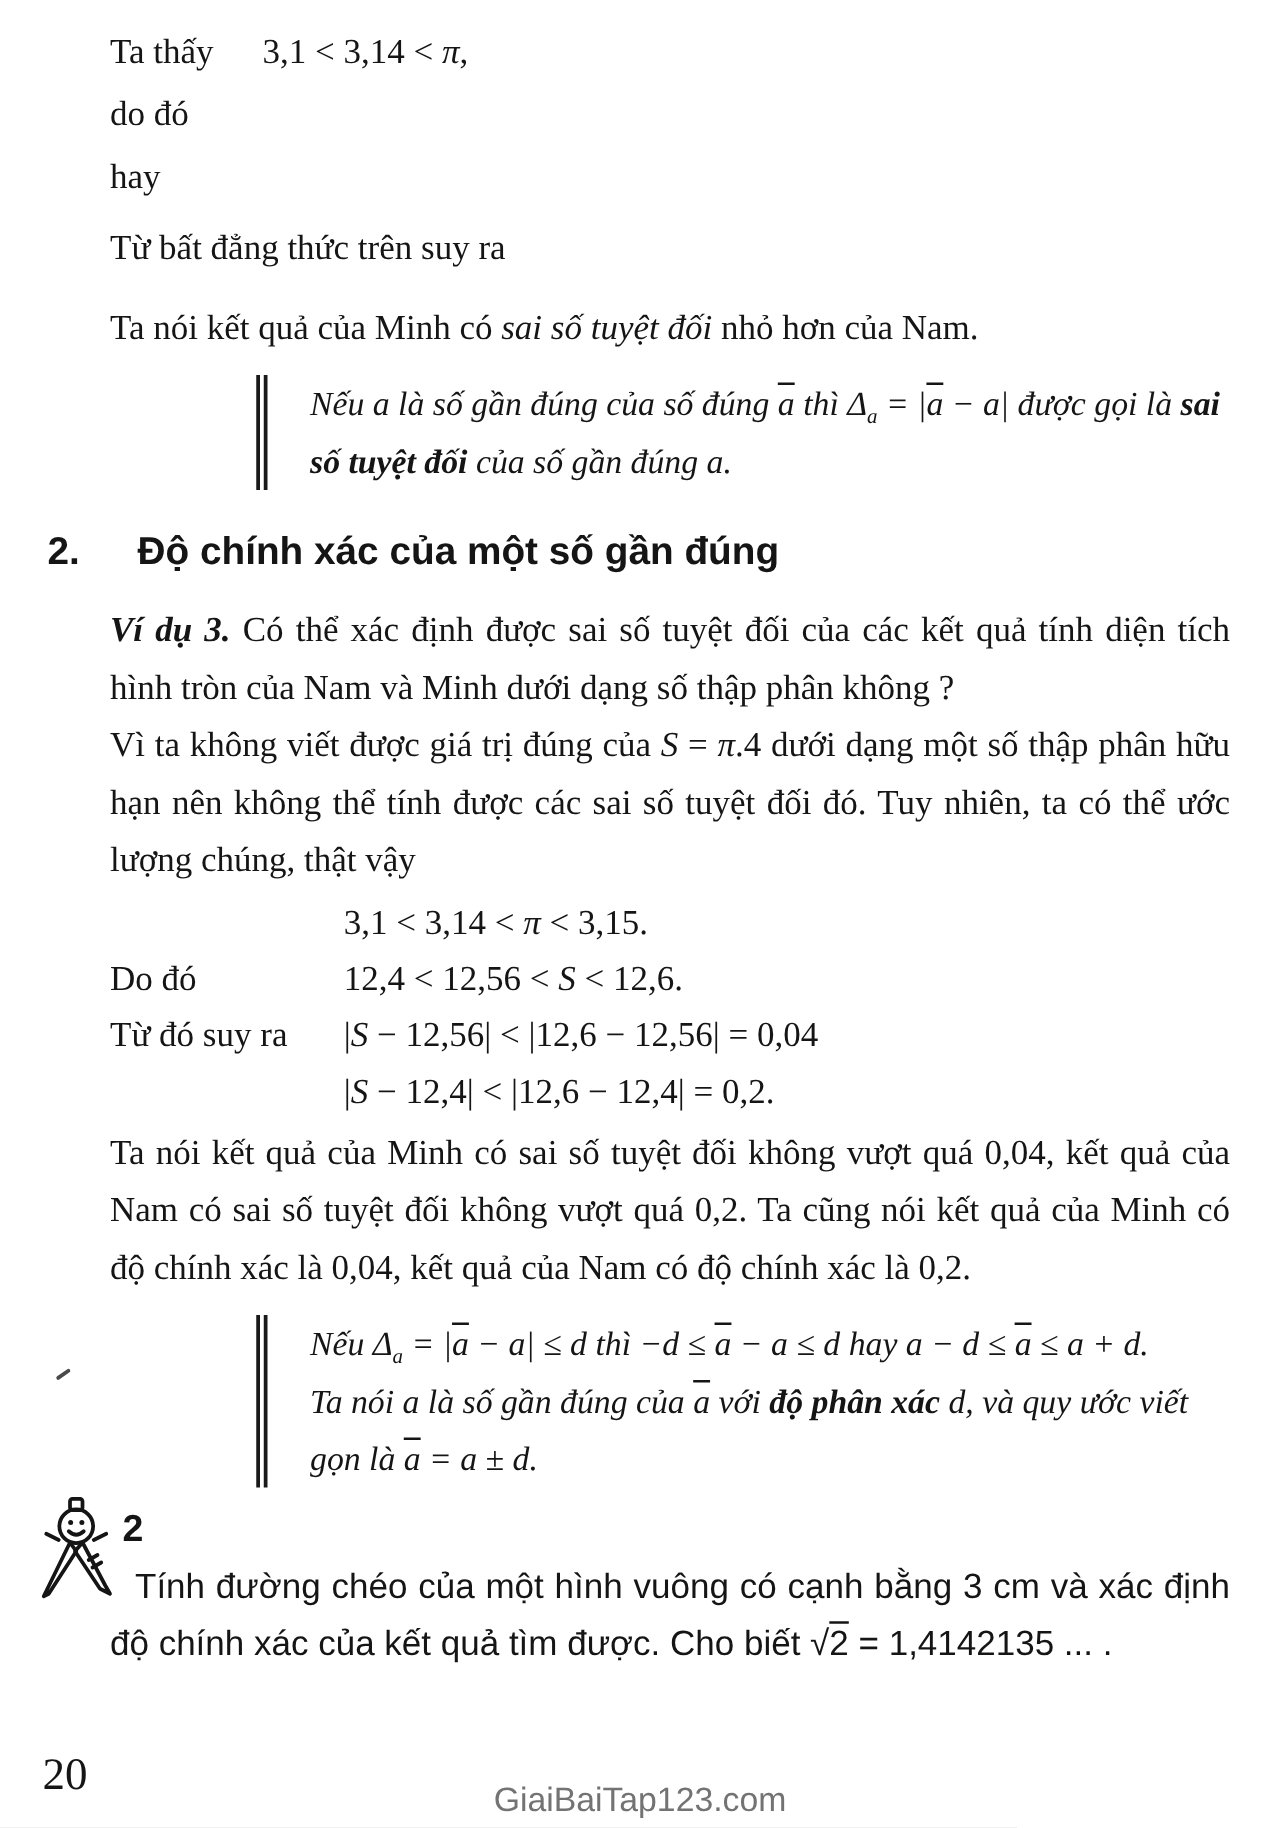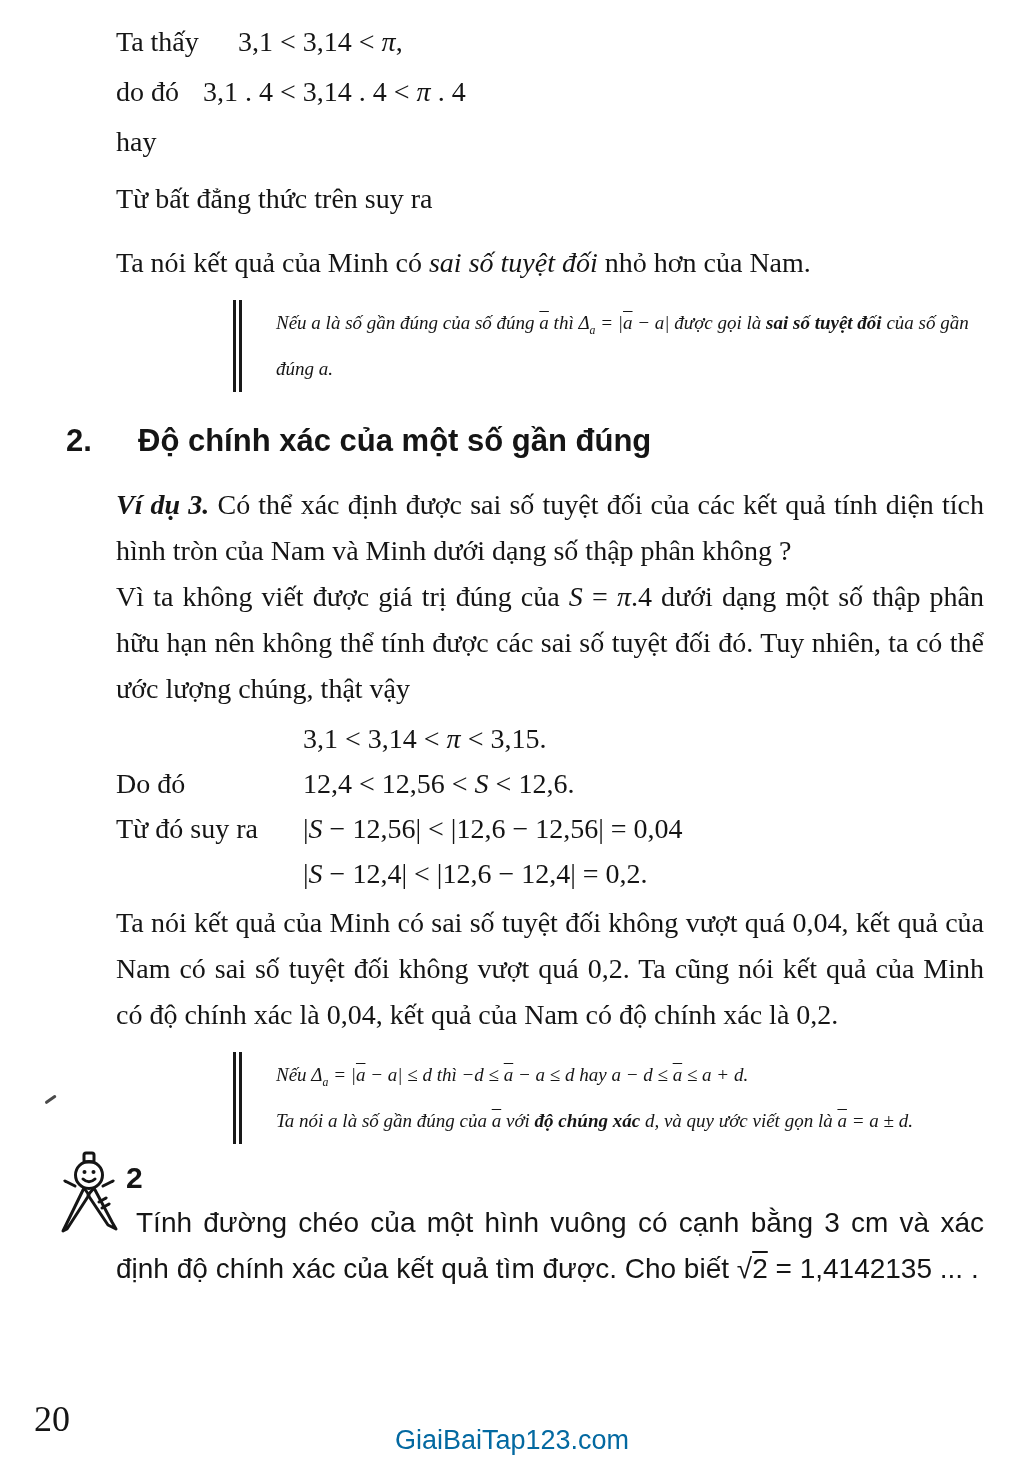--- a/index.html
+++ b/index.html
@@ -6,21 +6,21 @@
   .page{
     position:relative;
     width:1024px;height:1462px;
     margin:0 auto;
     background:#ffffff;
     color:#151515;
     font-family:"Liberation Serif", serif;
     font-size:28px;
     overflow:hidden;
   }
-  .content{padding:26px 40px 0 88px;margin-left:28px;}
+  .content{padding:26px 40px 0 88px;}
 
   
   .i{font-style:italic;}
   .bi{font-style:italic;font-weight:bold;}
   .bar{text-decoration:overline;}
   sub{font-size:0.62em;line-height:0;}
 
   
   .drow{display:flex;align-items:baseline;height:50px;}
   .lbl{flex:0 0 auto;}
@@ -31,21 +31,21 @@
   p{margin:0;line-height:46px;text-align:justify;}
   .p-single{text-align:left;}
 
   .centered-formula{padding-left:222px;line-height:54px;margin:2px 0 4px;text-align:left;}
   .ta-noi{margin-top:18px;text-align:left;}
 
   .quote{
     margin:14px 0 0 117px;
     border-left:9px double #191919;
     padding-left:34px;
-    font-size:19px;
+    font-size:27px;
     line-height:44px;
   }
   .quote p{text-align:left;}
   .nowrap{white-space:nowrap;}
 
   .section-head{
     display:flex;
     margin:28px 0 20px -50px;
     font-family:"Liberation Sans", sans-serif;
     font-weight:bold;
@@ -72,36 +72,35 @@
     width:13px;height:2.5px;background:#4a4a4a;
     transform:rotate(-35deg);border-radius:2px;
   }
 
   .page-number{position:absolute;left:34px;bottom:22px;font-size:36px;}
   .watermark{
     position:absolute;left:0;right:0;bottom:6px;
     text-align:center;
     font-family:"Liberation Sans", sans-serif;
     font-size:27px;
-    color:#0369a1;
+    color:#737373;
   }
 </style>
 </head>
 <body>
 
 <div class="page">
   <div class="content">
 
     <div class="drow">
       <span class="lbl w1">Ta thấy</span>
       <span class="math"><span>3,1 &lt; 3,14 &lt; </span><span class="i">π</span><span>,</span></span>
     </div>
     <div class="drow">
       <span class="lbl w2">do đó</span>
-      <span class="math"><span>3,1 . 4 &lt; 3,14 . 4 &lt; </span><span class="i">π</span><span> . 4</span></span>
     </div>
     <div class="drow">
       <span class="lbl w3">hay</span>
     </div>
 
     <p class="p-single">Từ bất đẳng thức trên suy ra</p>
     <p class="ta-noi"><span>Ta nói kết quả của Minh có </span><span class="i">sai số tuyệt đối</span><span> nhỏ hơn của Nam.</span></p>
 
     <div class="quote">
       <p><span class="i">Nếu a là số gần đúng của số đúng </span><span class="i bar">a</span><span class="i"> thì Δ</span><sub class="i">a</sub><span class="i"> = |</span><span class="i bar">a</span><span class="i"> − a| được gọi là </span><span class="bi">sai số tuyệt đối</span><span class="i"> của số gần đúng a.</span></p>
@@ -131,21 +130,21 @@
       <div class="eqrow">
         <span class="eqlbl"></span>
         <span><span>|</span><span class="i">S</span><span> − 12,4| &lt; |12,6 − 12,4| = 0,2.</span></span>
       </div>
     </div>
 
     <p>Ta nói kết quả của Minh có sai số tuyệt đối không vượt quá 0,04, kết quả của Nam có sai số tuyệt đối không vượt quá 0,2. Ta cũng nói kết quả của Minh có độ chính xác là 0,04, kết quả của Nam có độ chính xác là 0,2.</p>
 
     <div class="quote">
       <p class="nowrap"><span class="i">Nếu Δ</span><sub class="i">a</sub><span class="i"> = |</span><span class="i bar">a</span><span class="i"> − a| ≤ d thì −d ≤ </span><span class="i bar">a</span><span class="i"> − a ≤ d hay a − d ≤ </span><span class="i bar">a</span><span class="i"> ≤ a + d.</span></p>
-      <p><span class="i">Ta nói a là số gần đúng của </span><span class="i bar">a</span><span class="i"> với </span><span class="bi">độ chúng xác</span><span class="i"> d, và quy ước viết gọn là </span><span class="i bar">a</span><span class="i"> = a ± d.</span></p>
+      <p><span class="i">Ta nói a là số gần đúng của </span><span class="i bar">a</span><span class="i"> với </span><span class="bi">độ phân xác</span><span class="i"> d, và quy ước viết gọn là </span><span class="i bar">a</span><span class="i"> = a ± d.</span></p>
     </div>
 
     <div class="activity">
       <span class="compass">
         <svg viewBox="0 0 80 88" width="80" height="88" aria-hidden="true">
           <g fill="none" stroke="#151515" stroke-width="3" stroke-linecap="round" stroke-linejoin="round">
             <rect x="34" y="3" width="10" height="9" rx="2"></rect>
             <circle cx="39" cy="25" r="13.5"></circle>
             <path d="M33 29 Q39 34.5 45 29"></path>
             <path d="M25 36 L15 31"></path>

